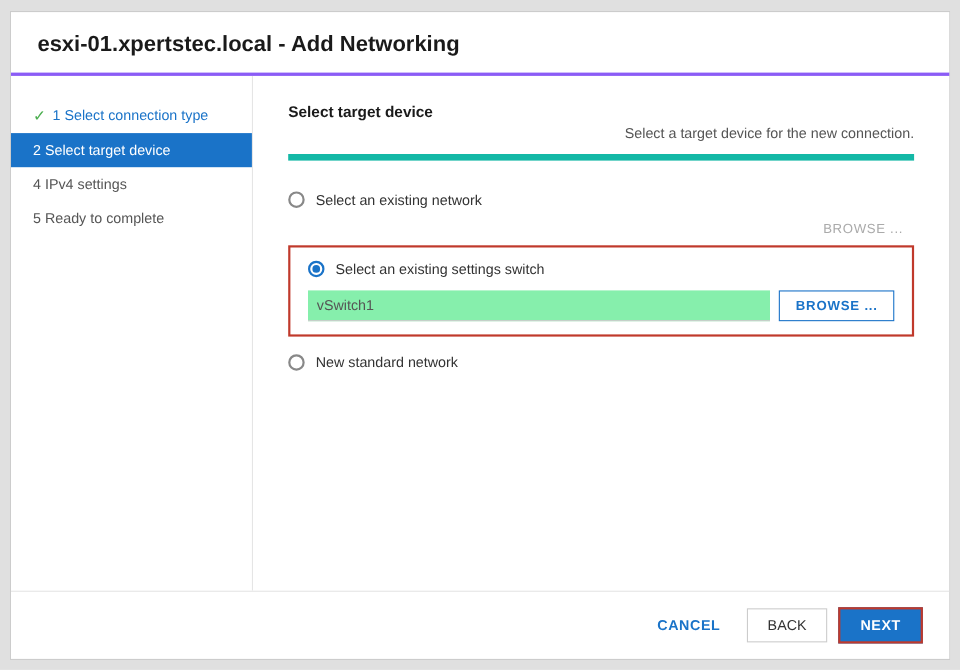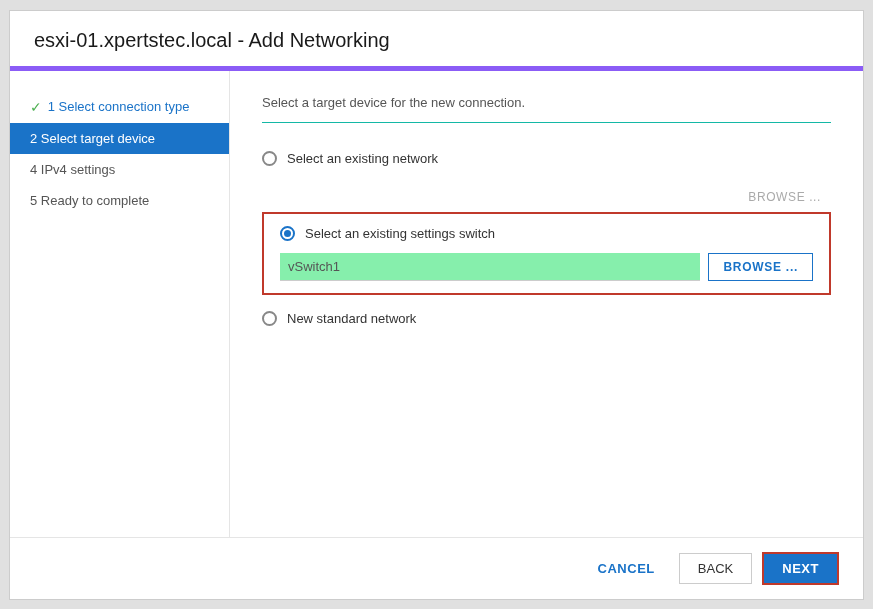--- a/index.html
+++ b/index.html
@@ -19,22 +19,22 @@
       width: 855px;
       height: 590px;
       border: 1px solid #ccc;
       display: flex;
       flex-direction: column;
     }
     .dialog-title {
       padding: 18px 24px 14px;
       font-size: 20px;
       color: #1a1a1a;
-      font-weight: 400;
-      border-bottom: 5px solid #8b5cf6;
+      font-weight: 700;
+      border-bottom: 3px solid #8b5cf6;
     }
     .dialog-body {
       display: flex;
       flex: 1;
       overflow: hidden;
     }
     
     .sidebar {
       width: 220px;
       background: #fff;
@@ -72,27 +72,28 @@
       font-size: 14px;
       font-weight: 600;
       color: #1a1a1a;
       margin-bottom: 4px;
     }
     .section-desc {
       font-size: 13px;
       color: #555;
       margin-bottom: 20px;
       padding-bottom: 12px;
-      border-bottom: 1px solid #14b8a6;
+      border-bottom: 6px solid #14b8a6;
+      text-align: right;
     }
     .option-row {
       display: flex;
       align-items: center;
       gap: 10px;
-      margin-bottom: 12px;
+      margin-bottom: 0;
       padding: 8px 0;
     }
     .option-label {
       font-size: 13px;
       color: #333;
     }
     .browse-row {
       display: flex;
       justify-content: flex-end;
       margin-bottom: 4px;
@@ -261,20 +262,21 @@
       <div class="sidebar-item">
         <span>4 IPv4 settings</span>
       </div>
 
       <div class="sidebar-item">
         <span>5 Ready to complete</span>
       </div>
     </div>
 
     <div class="main-content">
+      <div class="section-title">Select target device</div>
       <div class="section-desc">Select a target device for the new connection.</div>
 
       <div class="option-row">
         <div class="radio-empty"></div>
         <span class="option-label">Select an existing network</span>
       </div>
 
       <div class="browse-row">
         <button class="browse-btn-light">BROWSE ...</button>
       </div>

